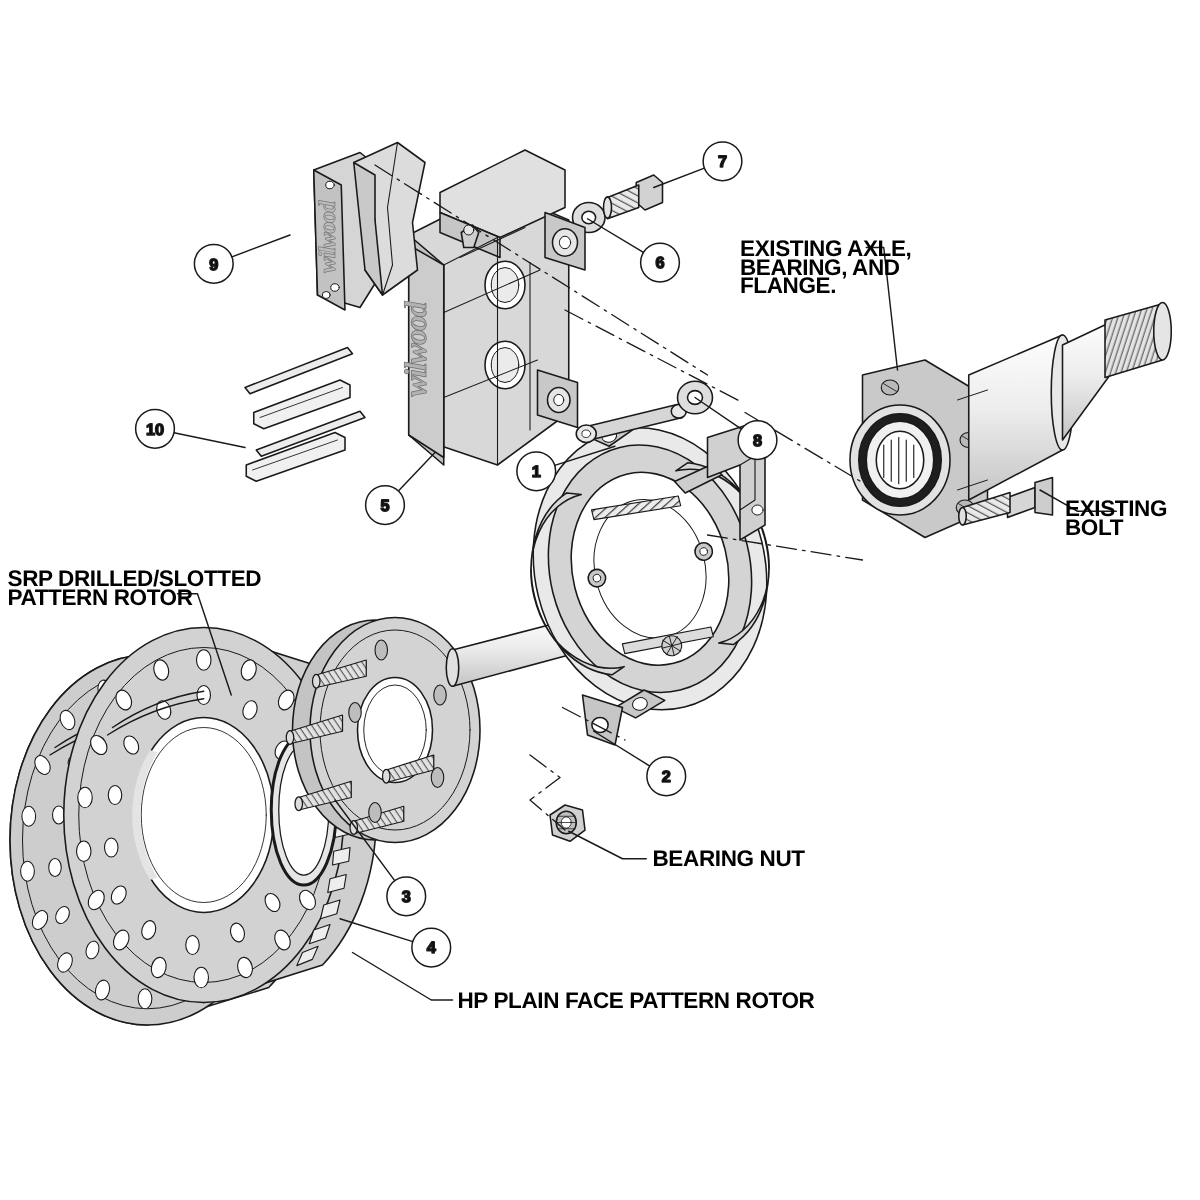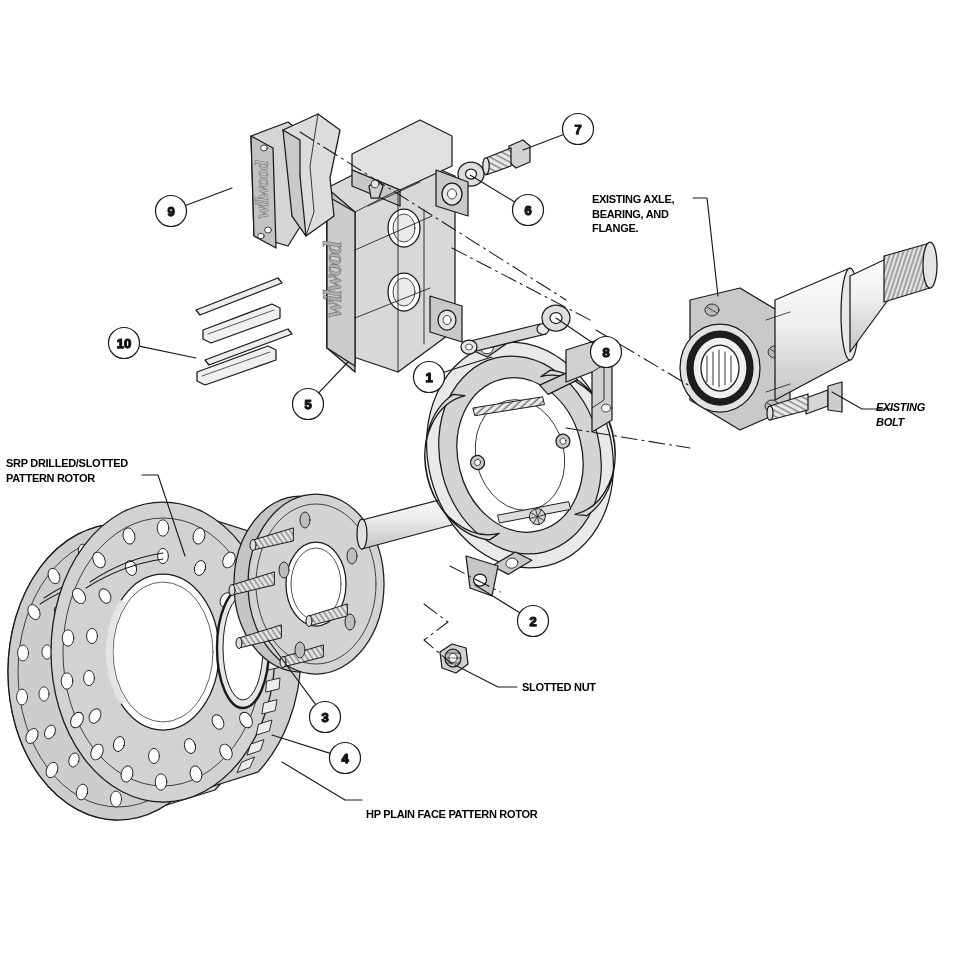--- a/index.html
+++ b/index.html
@@ -1,21 +1,21 @@
 <!DOCTYPE html>
 <html><head>
 <meta charset="utf-8">
 <title>Wilwood Rear Disc Brake Kit Exploded View</title>
 <style>
   html,body{margin:0;padding:0;background:#fff;}
   body{width:960px;height:960px;overflow:hidden;
        font-family:"Liberation Sans","DejaVu Sans",sans-serif;}
   #stage{position:relative;width:960px;height:960px;background:#ffffff;}
   #stage svg{position:absolute;left:0;top:0;}
-  .lbl{position:absolute;font-weight:bold;font-size:11px;line-height:14.5px;
+  .lbl{position:absolute;font-weight:bold;font-size:18px;line-height:14.5px;
        letter-spacing:-0.3px;color:#000;white-space:pre;}
   .balloon-num{font-weight:bold;font-size:13px;fill:#000;
        font-family:"Liberation Sans","DejaVu Sans",sans-serif;}
 </style>
 </head>
 <body>
 
 <div id="stage">
 
 <svg width="960" height="960" viewBox="0 0 960 960">
@@ -510,19 +510,19 @@
 
   </g>
 </svg>
 
 <div id="label-layer">
       <div class="lbl" style="left: 6px; top: 456px;">SRP DRILLED/SLOTTED
 PATTERN ROTOR</div>
       <div class="lbl" style="left: 592px; top: 192px;">EXISTING AXLE,
 BEARING, AND
 FLANGE.</div>
-      <div class="lbl" style="left: 876px; top: 400px; font-style: italic;">EXISTING
+      <div class="lbl" style="left: 852px; top: 400px;">EXISTING
 BOLT</div>
-      <div class="lbl" style="left: 522px; top: 680px;">SLOTTED NUT</div>
-      <div class="lbl" style="left: 366px; top: 793px; margin-top: 14px;">HP PLAIN FACE PATTERN ROTOR</div>
+      <div class="lbl" style="left: 522px; top: 680px;">BEARING NUT</div>
+      <div class="lbl" style="left: 366px; top: 793px;">HP PLAIN FACE PATTERN ROTOR</div>
     </div>
 
 </div>
 
 </body></html>

